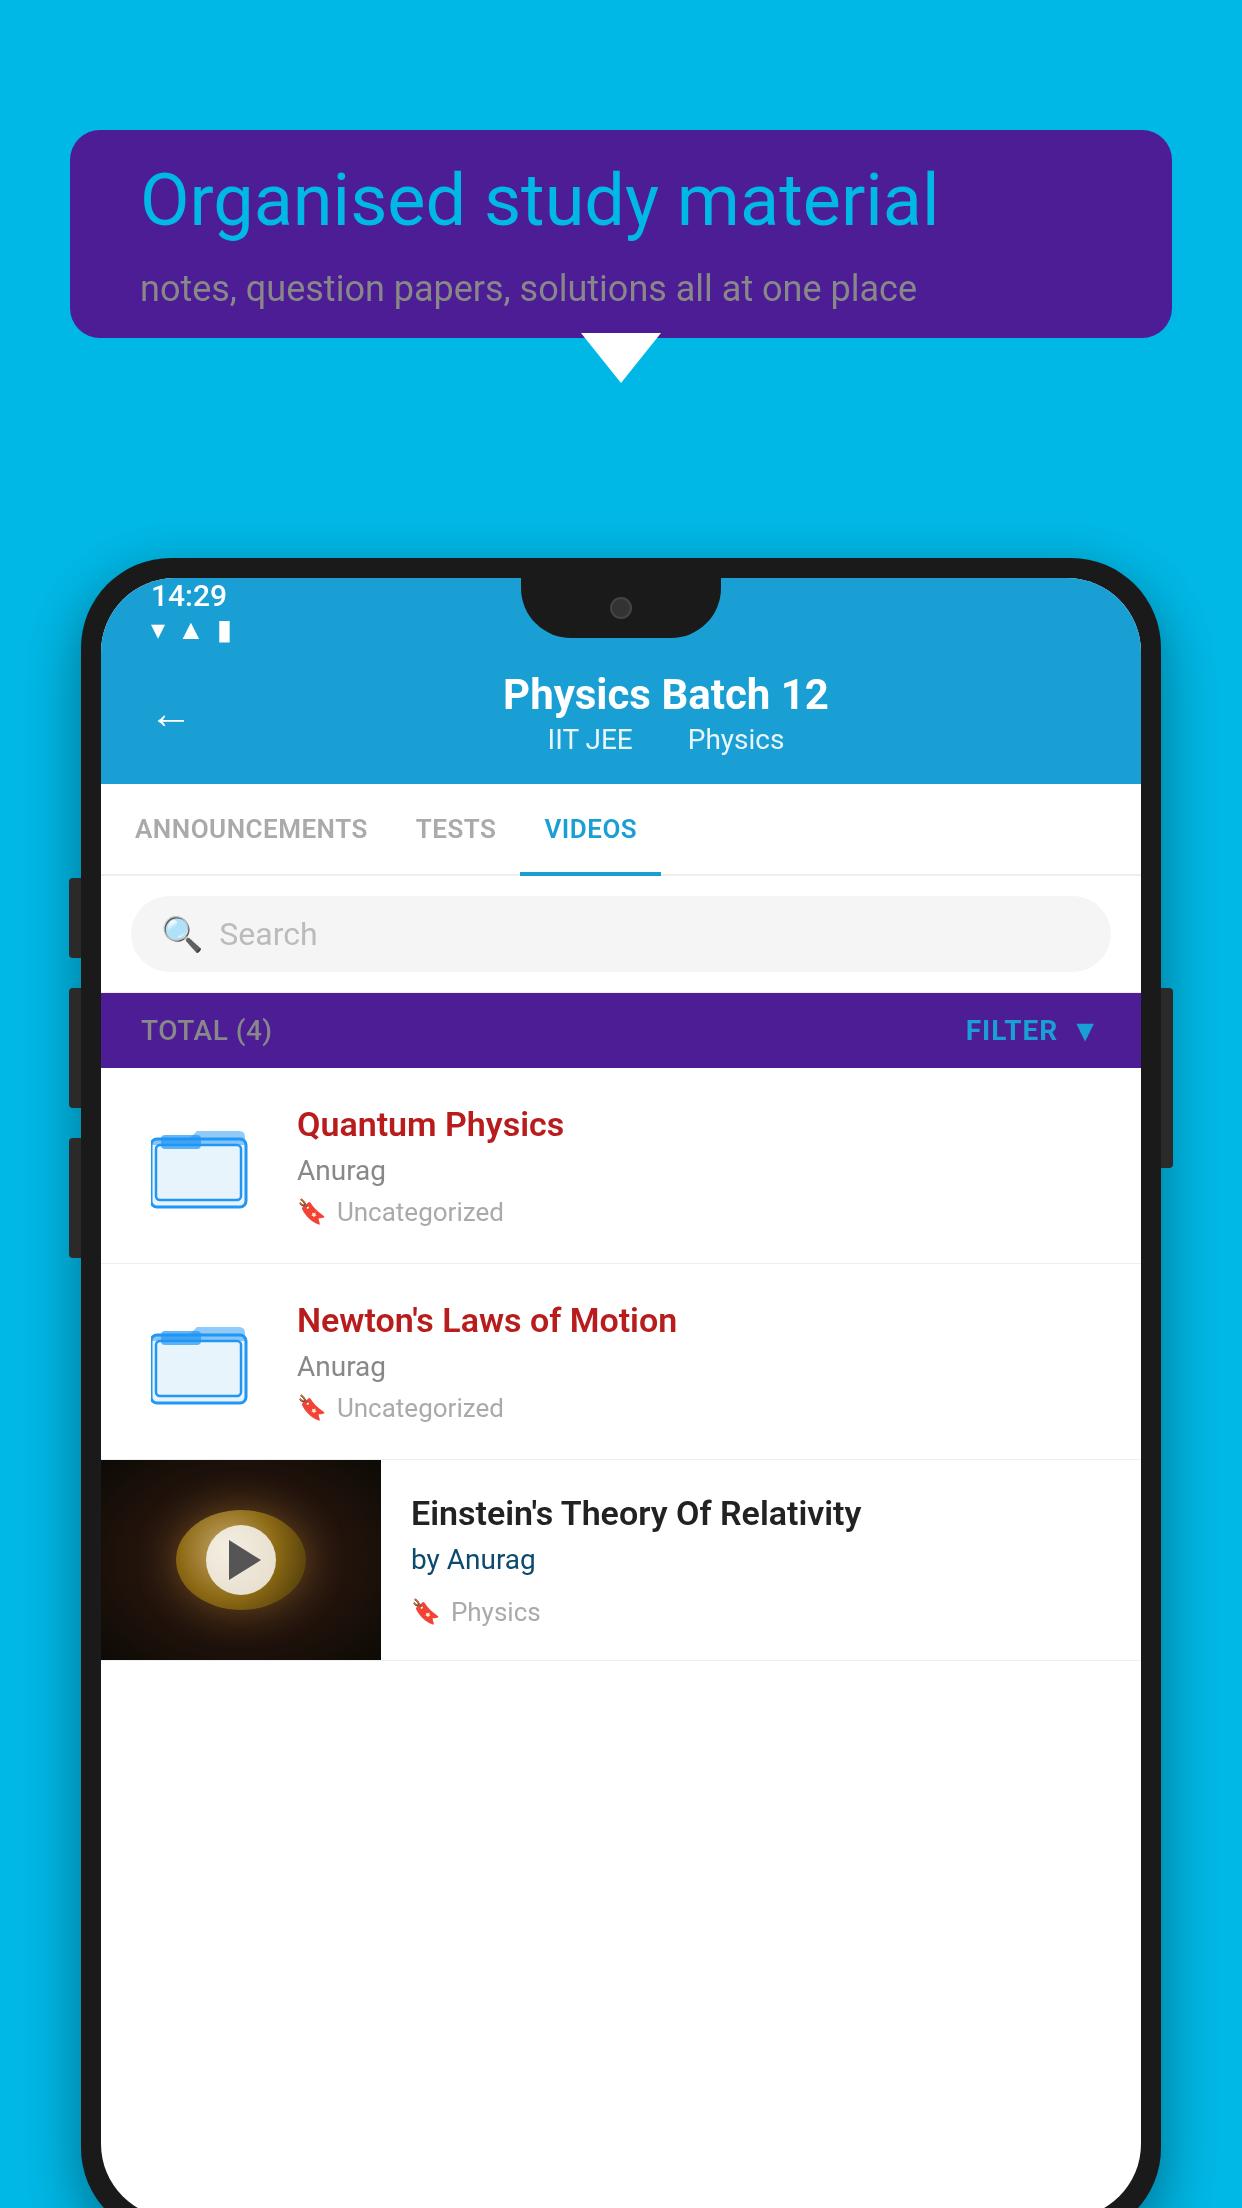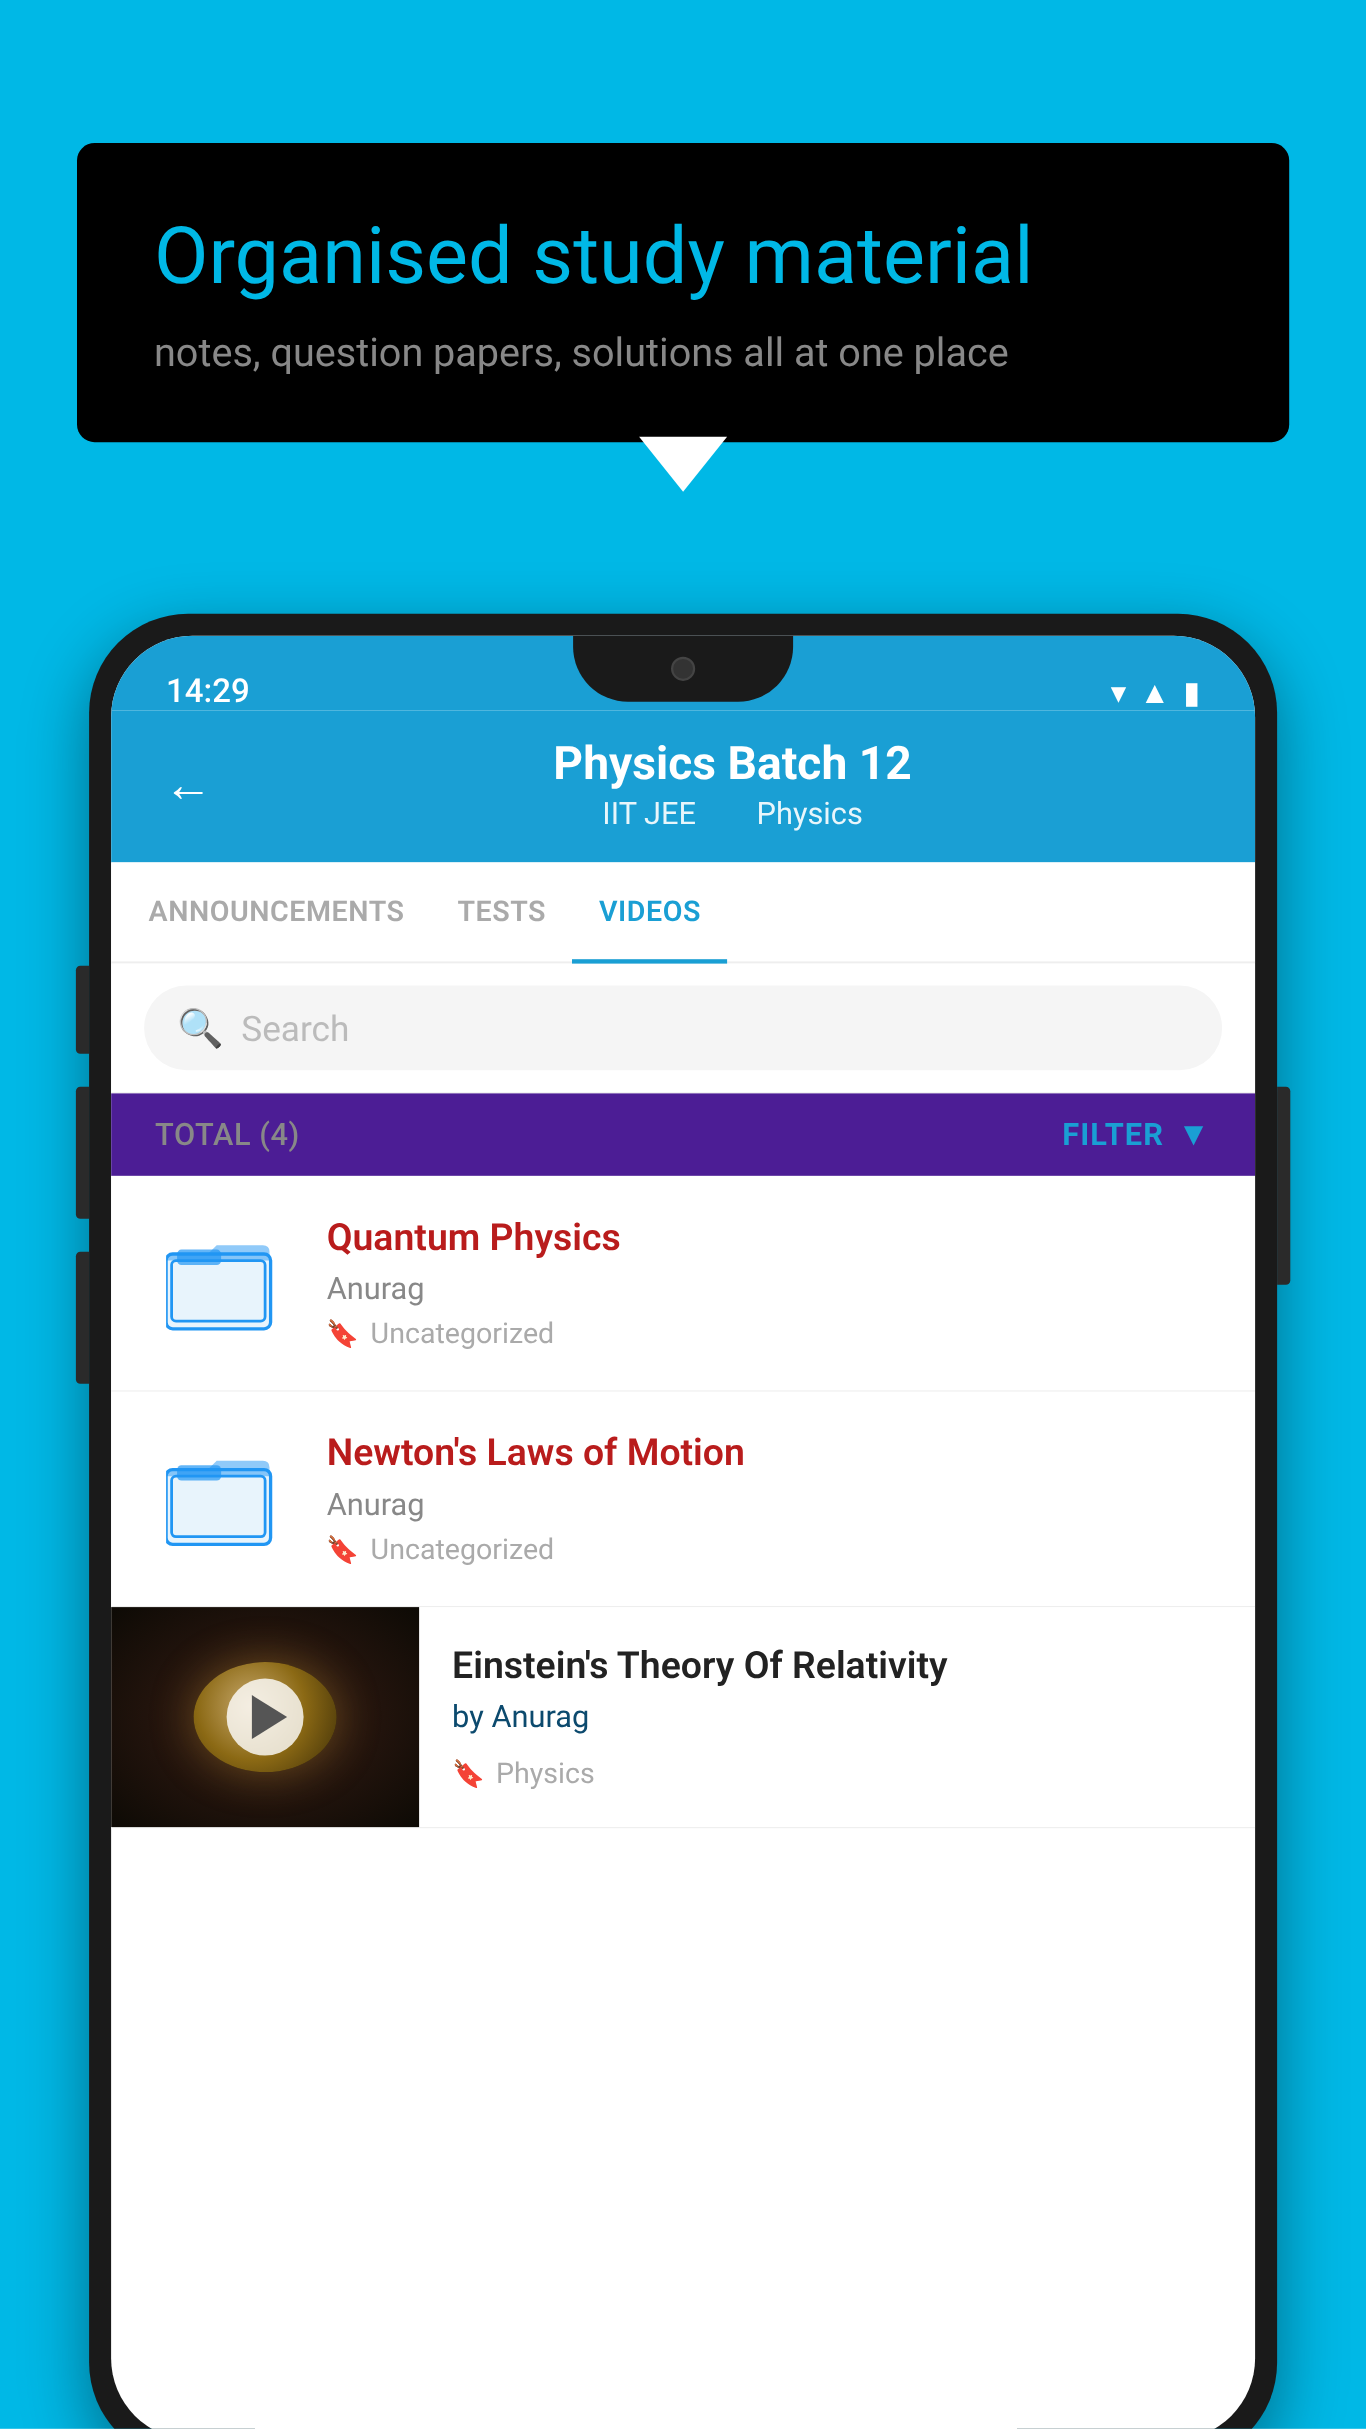--- a/index.html
+++ b/index.html
@@ -15,23 +15,23 @@
 
     
     .speech-bubble-container {
       position: absolute;
       top: 130px;
       left: 70px;
       right: 70px;
     }
 
     .speech-bubble {
-      background: #000000;
-      border-radius: 16px;
-      padding: 60px 70px;
+      background: #4c1d95;
+      border-radius: 30px;
+      padding: 28px 70px;
       position: relative;
     }
 
     .speech-bubble::after {
       content: '';
       position: absolute;
       bottom: -45px;
       left: 50%;
       transform: translateX(-50%);
       width: 0;
@@ -76,24 +76,25 @@
       border-radius: 74px;
       overflow: hidden;
       position: relative;
     }
 
     
     .status-bar {
       background: #1a9fd4;
       height: 68px;
       display: flex;
-      align-items: flex-end;
+      align-items: flex-start;
       justify-content: space-between;
       padding: 0 50px;
       position: relative;
+      flex-direction: column;
     }
 
     .status-time {
       color: white;
       font-size: 30px;
       font-weight: 500;
     }
 
     
     .notch {

